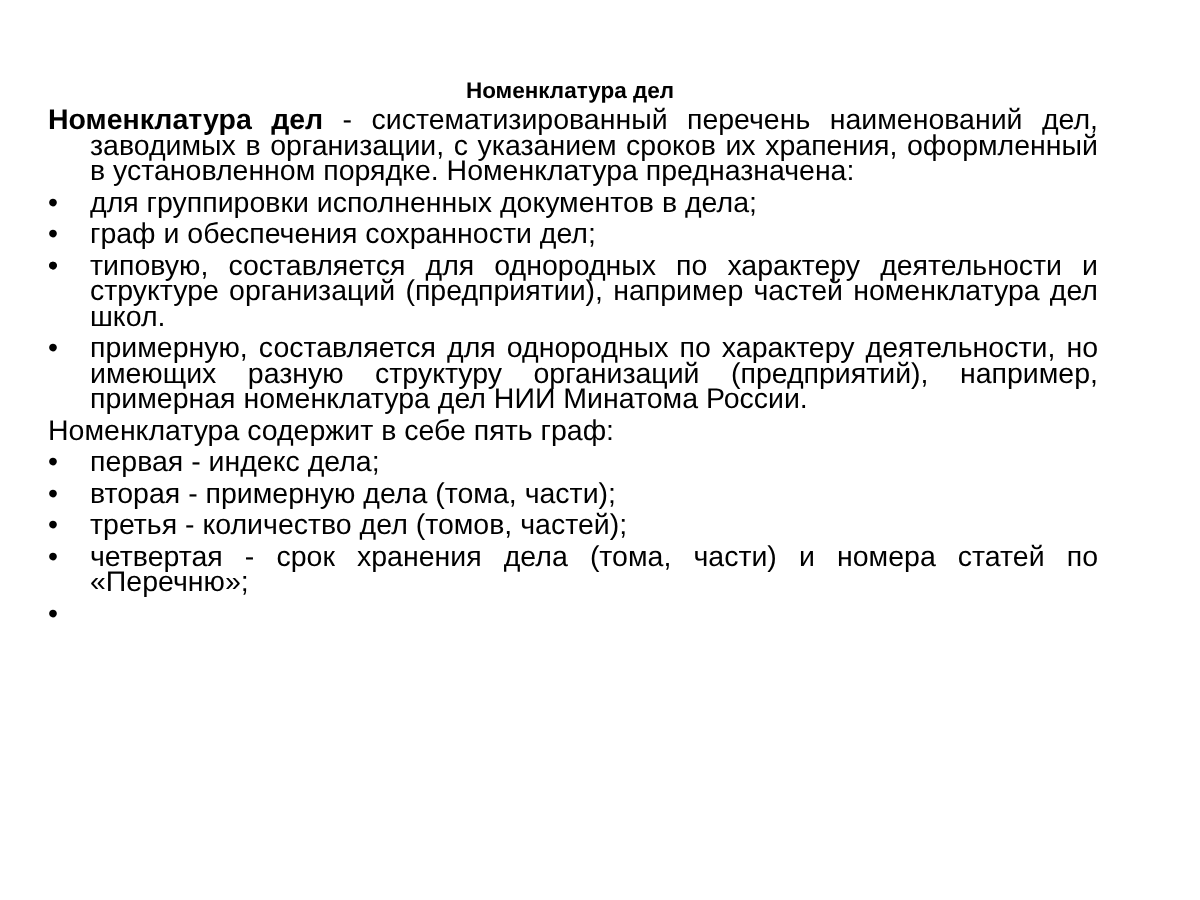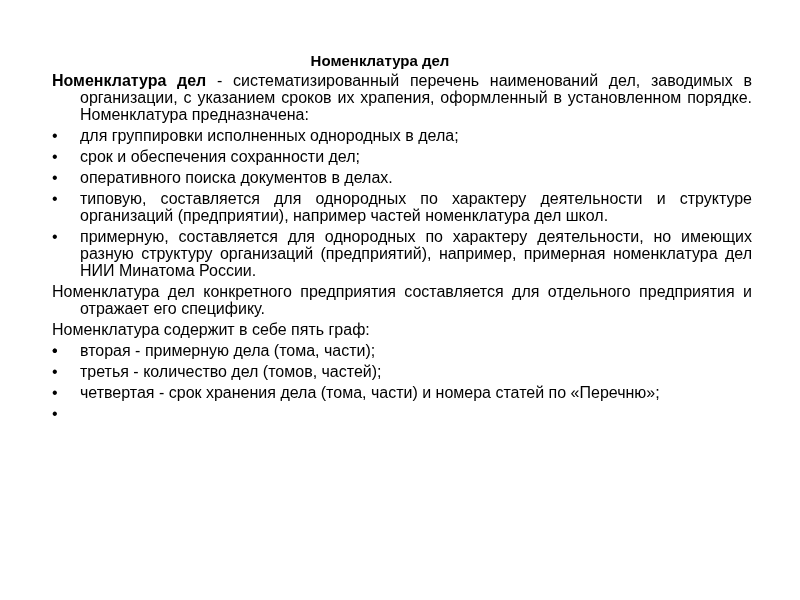--- a/index.html
+++ b/index.html
@@ -9,21 +9,21 @@
     font-family: "Liberation Sans", sans-serif;
     color: #000;
   }
   .slide { position: relative; width: 800px; height: 600px; }
   .title {
     position: absolute; top: 52px; left: 0; width: 760px;
     text-align: center; font-weight: bold; font-size: 15px; line-height: 18px;
   }
   .content {
     position: absolute; top: 72px; left: 32px; width: 700px;
-    font-size: 16px; line-height: 17px; margin-left: 20px;
+    font-size: 19px; line-height: 17px;
   }
   .p {
     text-align: justify; padding-left: 28px; text-indent: -28px;
     margin: 0 0 4px 0;
   }
   .b {
     position: relative; text-align: justify; padding-left: 28px;
     margin: 0 0 4px 0;
   }
   .b .dot {
@@ -33,30 +33,29 @@
 </style>
 </head>
 <body>
 
 <div class="slide">
   <div class="title">Номенклатура дел</div>
 
   <div class="content">
     <div class="p"><span class="strong">Номенклатура дел</span><span> - систематизированный перечень наименований дел, заводимых в организации, с указанием сроков их храпения, оформленный в установленном порядке. Номенклатура предназначена:</span></div>
 
-    <div class="b"><span class="dot">•</span><span>для группировки исполненных однородных в дела;</span></div>
-    <div class="b"><span class="dot">•</span><span>срок и обеспечения сохранности дел;</span></div>
-    <div class="b"><span class="dot">•</span><span>оперативного поиска документов в делах.</span></div>
+    <div class="b"><span class="dot">•</span><span>для группировки исполненных документов в дела;</span></div>
+    <div class="b"><span class="dot">•</span><span>граф и обеспечения сохранности дел;</span></div>
+    <div class="b"><span class="dot">•</span></div>
 
 
     <div class="b"><span class="dot">•</span><span>типовую, составляется для однородных по характеру деятельности и структуре организаций (предприятии), например частей номенклатура дел школ.</span></div>
     <div class="b"><span class="dot">•</span><span>примерную, составляется для однородных по характеру деятельности, но имеющих разную структуру организаций (предприятий), например, примерная номенклатура дел НИИ Минатома России.</span></div>
 
-    <div class="p">Номенклатура дел конкретного предприятия составляется для отдельного предприятия и отражает его специфику.</div>
     <div class="p">Номенклатура содержит в себе пять граф:</div>
 
-    <div class="b"><span class="dot">•</span></div>
+    <div class="b"><span class="dot">•</span><span>первая - индекс дела;</span></div>
     <div class="b"><span class="dot">•</span><span>вторая - примерную дела (тома, части);</span></div>
     <div class="b"><span class="dot">•</span><span>третья - количество дел (томов, частей);</span></div>
     <div class="b"><span class="dot">•</span><span>четвертая - срок хранения дела (тома, части) и номера статей по «Перечню»;</span></div>
     <div class="b"><span class="dot">•</span></div>
   </div>
 </div>
 
 </body></html>

